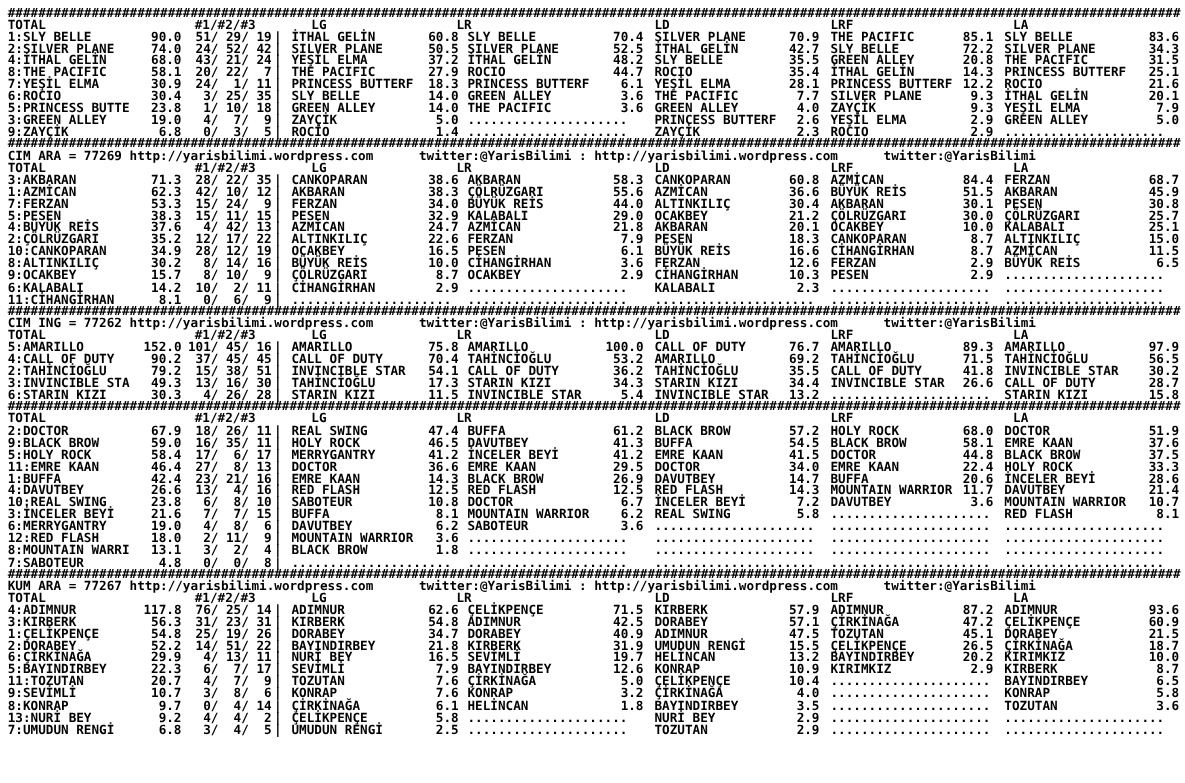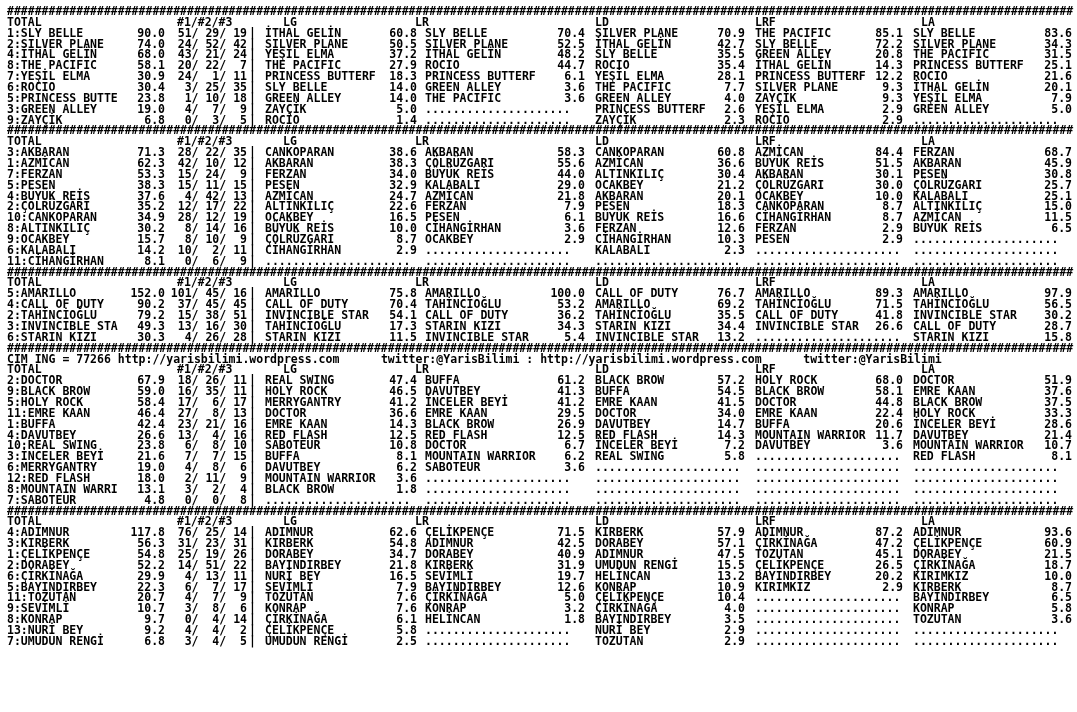--- a/index.html
+++ b/index.html
@@ -27,55 +27,57 @@
     <div class="line"><span class="abs" style="left: 7px; width: 111px;">1:SLY BELLE</span><span class="abs r" style="left: 118px; width: 47px;">90.0</span><span class="abs r" style="left: 165px; width: 82px;"> 51/ 29/ 19</span><span class="abs" style="left: 249px; width: 12px;">|</span><span class="abs" style="left: 265px; width: 112px;">İTHAL GELİN</span><span class="abs r" style="left: 377px; width: 40px;">60.8</span><span class="abs" style="left: 425px; width: 112px;">SLY BELLE</span><span class="abs r" style="left: 537px; width: 48px;">70.4</span><span class="abs" style="left: 595px; width: 110px;">SILVER PLANE</span><span class="abs r" style="left: 705px; width: 40px;">70.9</span><span class="abs" style="left: 755px; width: 108px;">THE PACIFIC</span><span class="abs r" style="left: 863px; width: 40px;">85.1</span><span class="abs" style="left: 913px; width: 115px;">SLY BELLE</span><span class="abs r" style="left: 1028px; width: 44px;">83.6</span></div>
     <div class="line"><span class="abs" style="left: 7px; width: 111px;">2:SILVER PLANE</span><span class="abs r" style="left: 118px; width: 47px;">74.0</span><span class="abs r" style="left: 165px; width: 82px;"> 24/ 52/ 42</span><span class="abs" style="left: 249px; width: 12px;">|</span><span class="abs" style="left: 265px; width: 112px;">SILVER PLANE</span><span class="abs r" style="left: 377px; width: 40px;">50.5</span><span class="abs" style="left: 425px; width: 112px;">SILVER PLANE</span><span class="abs r" style="left: 537px; width: 48px;">52.5</span><span class="abs" style="left: 595px; width: 110px;">İTHAL GELİN</span><span class="abs r" style="left: 705px; width: 40px;">42.7</span><span class="abs" style="left: 755px; width: 108px;">SLY BELLE</span><span class="abs r" style="left: 863px; width: 40px;">72.2</span><span class="abs" style="left: 913px; width: 115px;">SILVER PLANE</span><span class="abs r" style="left: 1028px; width: 44px;">34.3</span></div>
     <div class="line"><span class="abs" style="left: 7px; width: 111px;">4:İTHAL GELİN</span><span class="abs r" style="left: 118px; width: 47px;">68.0</span><span class="abs r" style="left: 165px; width: 82px;"> 43/ 21/ 24</span><span class="abs" style="left: 249px; width: 12px;">|</span><span class="abs" style="left: 265px; width: 112px;">YEŞİL ELMA</span><span class="abs r" style="left: 377px; width: 40px;">37.2</span><span class="abs" style="left: 425px; width: 112px;">İTHAL GELİN</span><span class="abs r" style="left: 537px; width: 48px;">48.2</span><span class="abs" style="left: 595px; width: 110px;">SLY BELLE</span><span class="abs r" style="left: 705px; width: 40px;">35.5</span><span class="abs" style="left: 755px; width: 108px;">GREEN ALLEY</span><span class="abs r" style="left: 863px; width: 40px;">20.8</span><span class="abs" style="left: 913px; width: 115px;">THE PACIFIC</span><span class="abs r" style="left: 1028px; width: 44px;">31.5</span></div>
     <div class="line"><span class="abs" style="left: 7px; width: 111px;">8:THE PACIFIC</span><span class="abs r" style="left: 118px; width: 47px;">58.1</span><span class="abs r" style="left: 165px; width: 82px;"> 20/ 22/  7</span><span class="abs" style="left: 249px; width: 12px;">|</span><span class="abs" style="left: 265px; width: 112px;">THE PACIFIC</span><span class="abs r" style="left: 377px; width: 40px;">27.9</span><span class="abs" style="left: 425px; width: 112px;">ROCIO</span><span class="abs r" style="left: 537px; width: 48px;">44.7</span><span class="abs" style="left: 595px; width: 110px;">ROCIO</span><span class="abs r" style="left: 705px; width: 40px;">35.4</span><span class="abs" style="left: 755px; width: 108px;">İTHAL GELİN</span><span class="abs r" style="left: 863px; width: 40px;">14.3</span><span class="abs" style="left: 913px; width: 115px;">PRINCESS BUTTERF</span><span class="abs r" style="left: 1028px; width: 44px;">25.1</span></div>
     <div class="line"><span class="abs" style="left: 7px; width: 111px;">7:YEŞİL ELMA</span><span class="abs r" style="left: 118px; width: 47px;">30.9</span><span class="abs r" style="left: 165px; width: 82px;"> 24/  1/ 11</span><span class="abs" style="left: 249px; width: 12px;">|</span><span class="abs" style="left: 265px; width: 112px;">PRINCESS BUTTERF</span><span class="abs r" style="left: 377px; width: 40px;">18.3</span><span class="abs" style="left: 425px; width: 112px;">PRINCESS BUTTERF</span><span class="abs r" style="left: 537px; width: 48px;">6.1</span><span class="abs" style="left: 595px; width: 110px;">YEŞİL ELMA</span><span class="abs r" style="left: 705px; width: 40px;">28.1</span><span class="abs" style="left: 755px; width: 108px;">PRINCESS BUTTERF</span><span class="abs r" style="left: 863px; width: 40px;">12.2</span><span class="abs" style="left: 913px; width: 115px;">ROCIO</span><span class="abs r" style="left: 1028px; width: 44px;">21.6</span></div>
     <div class="line"><span class="abs" style="left: 7px; width: 111px;">6:ROCIO</span><span class="abs r" style="left: 118px; width: 47px;">30.4</span><span class="abs r" style="left: 165px; width: 82px;">  3/ 25/ 35</span><span class="abs" style="left: 249px; width: 12px;">|</span><span class="abs" style="left: 265px; width: 112px;">SLY BELLE</span><span class="abs r" style="left: 377px; width: 40px;">14.0</span><span class="abs" style="left: 425px; width: 112px;">GREEN ALLEY</span><span class="abs r" style="left: 537px; width: 48px;">3.6</span><span class="abs" style="left: 595px; width: 110px;">THE PACIFIC</span><span class="abs r" style="left: 705px; width: 40px;">7.7</span><span class="abs" style="left: 755px; width: 108px;">SILVER PLANE</span><span class="abs r" style="left: 863px; width: 40px;">9.3</span><span class="abs" style="left: 913px; width: 115px;">İTHAL GELİN</span><span class="abs r" style="left: 1028px; width: 44px;">20.1</span></div>
     <div class="line"><span class="abs" style="left: 7px; width: 111px;">5:PRINCESS BUTTE</span><span class="abs r" style="left: 118px; width: 47px;">23.8</span><span class="abs r" style="left: 165px; width: 82px;">  1/ 10/ 18</span><span class="abs" style="left: 249px; width: 12px;">|</span><span class="abs" style="left: 265px; width: 112px;">GREEN ALLEY</span><span class="abs r" style="left: 377px; width: 40px;">14.0</span><span class="abs" style="left: 425px; width: 112px;">THE PACIFIC</span><span class="abs r" style="left: 537px; width: 48px;">3.6</span><span class="abs" style="left: 595px; width: 110px;">GREEN ALLEY</span><span class="abs r" style="left: 705px; width: 40px;">4.0</span><span class="abs" style="left: 755px; width: 108px;">ZAYÇİK</span><span class="abs r" style="left: 863px; width: 40px;">9.3</span><span class="abs" style="left: 913px; width: 115px;">YEŞİL ELMA</span><span class="abs r" style="left: 1028px; width: 44px;">7.9</span></div>
     <div class="line"><span class="abs" style="left: 7px; width: 111px;">3:GREEN ALLEY</span><span class="abs r" style="left: 118px; width: 47px;">19.0</span><span class="abs r" style="left: 165px; width: 82px;">  4/  7/  9</span><span class="abs" style="left: 249px; width: 12px;">|</span><span class="abs" style="left: 265px; width: 112px;">ZAYÇİK</span><span class="abs r" style="left: 377px; width: 40px;">5.0</span><span class="abs" style="left: 425px; width: 160px;">.....................</span><span class="abs" style="left: 595px; width: 110px;">PRINCESS BUTTERF</span><span class="abs r" style="left: 705px; width: 40px;">2.6</span><span class="abs" style="left: 755px; width: 108px;">YEŞİL ELMA</span><span class="abs r" style="left: 863px; width: 40px;">2.9</span><span class="abs" style="left: 913px; width: 115px;">GREEN ALLEY</span><span class="abs r" style="left: 1028px; width: 44px;">5.0</span></div>
     <div class="line"><span class="abs" style="left: 7px; width: 111px;">9:ZAYÇİK</span><span class="abs r" style="left: 118px; width: 47px;">6.8</span><span class="abs r" style="left: 165px; width: 82px;">  0/  3/  5</span><span class="abs" style="left: 249px; width: 12px;">|</span><span class="abs" style="left: 265px; width: 112px;">ROCİO</span><span class="abs r" style="left: 377px; width: 40px;">1.4</span><span class="abs" style="left: 425px; width: 160px;">.....................</span><span class="abs" style="left: 595px; width: 110px;">ZAYÇİK</span><span class="abs r" style="left: 705px; width: 40px;">2.3</span><span class="abs" style="left: 755px; width: 108px;">ROCIO</span><span class="abs r" style="left: 863px; width: 40px;">2.9</span><span class="abs" style="left: 913px; width: 159px;">.....................</span></div>
     <div class="line flow">##########################################################################################################################################################</div>
+    <div class="line flow"><span>CIM ARA = 77269 </span><span>http://yarisbilimi.wordpress.com</span>      <span>twitter:@YarisBilimi</span> : <span>http://yarisbilimi.wordpress.com</span>      <span>twitter:@YarisBilimi</span></div>
     <div class="line"><span class="abs" style="left: 7px; width: 100px;">TOTAL</span><span class="abs" style="left: 177px; width: 80px;">#1/#2/#3</span><span class="abs" style="left: 283px; width: 60px;">LG</span><span class="abs" style="left: 415px; width: 60px;">LR</span><span class="abs" style="left: 595px; width: 60px;">LD</span><span class="abs" style="left: 755px; width: 60px;">LRF</span><span class="abs" style="left: 921px; width: 60px;">LA</span></div>
     <div class="line"><span class="abs" style="left: 7px; width: 111px;">3:AKBARAN</span><span class="abs r" style="left: 118px; width: 47px;">71.3</span><span class="abs r" style="left: 165px; width: 82px;"> 28/ 22/ 35</span><span class="abs" style="left: 249px; width: 12px;">|</span><span class="abs" style="left: 265px; width: 112px;">CANKOPARAN</span><span class="abs r" style="left: 377px; width: 40px;">38.6</span><span class="abs" style="left: 425px; width: 112px;">AKBARAN</span><span class="abs r" style="left: 537px; width: 48px;">58.3</span><span class="abs" style="left: 595px; width: 110px;">CANKOPARAN</span><span class="abs r" style="left: 705px; width: 40px;">60.8</span><span class="abs" style="left: 755px; width: 108px;">AZMİCAN</span><span class="abs r" style="left: 863px; width: 40px;">84.4</span><span class="abs" style="left: 913px; width: 115px;">FERZAN</span><span class="abs r" style="left: 1028px; width: 44px;">68.7</span></div>
     <div class="line"><span class="abs" style="left: 7px; width: 111px;">1:AZMİCAN</span><span class="abs r" style="left: 118px; width: 47px;">62.3</span><span class="abs r" style="left: 165px; width: 82px;"> 42/ 10/ 12</span><span class="abs" style="left: 249px; width: 12px;">|</span><span class="abs" style="left: 265px; width: 112px;">AKBARAN</span><span class="abs r" style="left: 377px; width: 40px;">38.3</span><span class="abs" style="left: 425px; width: 112px;">ÇÖLRÜZGARI</span><span class="abs r" style="left: 537px; width: 48px;">55.6</span><span class="abs" style="left: 595px; width: 110px;">AZMİCAN</span><span class="abs r" style="left: 705px; width: 40px;">36.6</span><span class="abs" style="left: 755px; width: 108px;">BÜYÜK REİS</span><span class="abs r" style="left: 863px; width: 40px;">51.5</span><span class="abs" style="left: 913px; width: 115px;">AKBARAN</span><span class="abs r" style="left: 1028px; width: 44px;">45.9</span></div>
     <div class="line"><span class="abs" style="left: 7px; width: 111px;">7:FERZAN</span><span class="abs r" style="left: 118px; width: 47px;">53.3</span><span class="abs r" style="left: 165px; width: 82px;"> 15/ 24/  9</span><span class="abs" style="left: 249px; width: 12px;">|</span><span class="abs" style="left: 265px; width: 112px;">FERZAN</span><span class="abs r" style="left: 377px; width: 40px;">34.0</span><span class="abs" style="left: 425px; width: 112px;">BÜYÜK REİS</span><span class="abs r" style="left: 537px; width: 48px;">44.0</span><span class="abs" style="left: 595px; width: 110px;">ALTINKILIÇ</span><span class="abs r" style="left: 705px; width: 40px;">30.4</span><span class="abs" style="left: 755px; width: 108px;">AKBARAN</span><span class="abs r" style="left: 863px; width: 40px;">30.1</span><span class="abs" style="left: 913px; width: 115px;">PESEN</span><span class="abs r" style="left: 1028px; width: 44px;">30.8</span></div>
     <div class="line"><span class="abs" style="left: 7px; width: 111px;">5:PESEN</span><span class="abs r" style="left: 118px; width: 47px;">38.3</span><span class="abs r" style="left: 165px; width: 82px;"> 15/ 11/ 15</span><span class="abs" style="left: 249px; width: 12px;">|</span><span class="abs" style="left: 265px; width: 112px;">PESEN</span><span class="abs r" style="left: 377px; width: 40px;">32.9</span><span class="abs" style="left: 425px; width: 112px;">KALABALI</span><span class="abs r" style="left: 537px; width: 48px;">29.0</span><span class="abs" style="left: 595px; width: 110px;">OCAKBEY</span><span class="abs r" style="left: 705px; width: 40px;">21.2</span><span class="abs" style="left: 755px; width: 108px;">ÇÖLRÜZGARI</span><span class="abs r" style="left: 863px; width: 40px;">30.0</span><span class="abs" style="left: 913px; width: 115px;">ÇÖLRÜZGARI</span><span class="abs r" style="left: 1028px; width: 44px;">25.7</span></div>
     <div class="line"><span class="abs" style="left: 7px; width: 111px;">4:BÜYÜK REİS</span><span class="abs r" style="left: 118px; width: 47px;">37.6</span><span class="abs r" style="left: 165px; width: 82px;">  4/ 42/ 13</span><span class="abs" style="left: 249px; width: 12px;">|</span><span class="abs" style="left: 265px; width: 112px;">AZMİCAN</span><span class="abs r" style="left: 377px; width: 40px;">24.7</span><span class="abs" style="left: 425px; width: 112px;">AZMİCAN</span><span class="abs r" style="left: 537px; width: 48px;">21.8</span><span class="abs" style="left: 595px; width: 110px;">AKBARAN</span><span class="abs r" style="left: 705px; width: 40px;">20.1</span><span class="abs" style="left: 755px; width: 108px;">OCAKBEY</span><span class="abs r" style="left: 863px; width: 40px;">10.0</span><span class="abs" style="left: 913px; width: 115px;">KALABALI</span><span class="abs r" style="left: 1028px; width: 44px;">25.1</span></div>
     <div class="line"><span class="abs" style="left: 7px; width: 111px;">2:ÇÖLRÜZGARI</span><span class="abs r" style="left: 118px; width: 47px;">35.2</span><span class="abs r" style="left: 165px; width: 82px;"> 12/ 17/ 22</span><span class="abs" style="left: 249px; width: 12px;">|</span><span class="abs" style="left: 265px; width: 112px;">ALTINKILIÇ</span><span class="abs r" style="left: 377px; width: 40px;">22.6</span><span class="abs" style="left: 425px; width: 112px;">FERZAN</span><span class="abs r" style="left: 537px; width: 48px;">7.9</span><span class="abs" style="left: 595px; width: 110px;">PESEN</span><span class="abs r" style="left: 705px; width: 40px;">18.3</span><span class="abs" style="left: 755px; width: 108px;">CANKOPARAN</span><span class="abs r" style="left: 863px; width: 40px;">8.7</span><span class="abs" style="left: 913px; width: 115px;">ALTINKILIÇ</span><span class="abs r" style="left: 1028px; width: 44px;">15.0</span></div>
     <div class="line"><span class="abs" style="left: 7px; width: 111px;">10:CANKOPARAN</span><span class="abs r" style="left: 118px; width: 47px;">34.9</span><span class="abs r" style="left: 165px; width: 82px;"> 28/ 12/ 19</span><span class="abs" style="left: 249px; width: 12px;">|</span><span class="abs" style="left: 265px; width: 112px;">OCAKBEY</span><span class="abs r" style="left: 377px; width: 40px;">16.5</span><span class="abs" style="left: 425px; width: 112px;">PESEN</span><span class="abs r" style="left: 537px; width: 48px;">6.1</span><span class="abs" style="left: 595px; width: 110px;">BÜYÜK REİS</span><span class="abs r" style="left: 705px; width: 40px;">16.6</span><span class="abs" style="left: 755px; width: 108px;">CİHANGİRHAN</span><span class="abs r" style="left: 863px; width: 40px;">8.7</span><span class="abs" style="left: 913px; width: 115px;">AZMİCAN</span><span class="abs r" style="left: 1028px; width: 44px;">11.5</span></div>
     <div class="line"><span class="abs" style="left: 7px; width: 111px;">8:ALTINKILIÇ</span><span class="abs r" style="left: 118px; width: 47px;">30.2</span><span class="abs r" style="left: 165px; width: 82px;">  8/ 14/ 16</span><span class="abs" style="left: 249px; width: 12px;">|</span><span class="abs" style="left: 265px; width: 112px;">BÜYÜK REİS</span><span class="abs r" style="left: 377px; width: 40px;">10.0</span><span class="abs" style="left: 425px; width: 112px;">CİHANGİRHAN</span><span class="abs r" style="left: 537px; width: 48px;">3.6</span><span class="abs" style="left: 595px; width: 110px;">FERZAN</span><span class="abs r" style="left: 705px; width: 40px;">12.6</span><span class="abs" style="left: 755px; width: 108px;">FERZAN</span><span class="abs r" style="left: 863px; width: 40px;">2.9</span><span class="abs" style="left: 913px; width: 115px;">BÜYÜK REİS</span><span class="abs r" style="left: 1028px; width: 44px;">6.5</span></div>
     <div class="line"><span class="abs" style="left: 7px; width: 111px;">9:OCAKBEY</span><span class="abs r" style="left: 118px; width: 47px;">15.7</span><span class="abs r" style="left: 165px; width: 82px;">  8/ 10/  9</span><span class="abs" style="left: 249px; width: 12px;">|</span><span class="abs" style="left: 265px; width: 112px;">ÇÖLRÜZGARI</span><span class="abs r" style="left: 377px; width: 40px;">8.7</span><span class="abs" style="left: 425px; width: 112px;">OCAKBEY</span><span class="abs r" style="left: 537px; width: 48px;">2.9</span><span class="abs" style="left: 595px; width: 110px;">CİHANGİRHAN</span><span class="abs r" style="left: 705px; width: 40px;">10.3</span><span class="abs" style="left: 755px; width: 108px;">PESEN</span><span class="abs r" style="left: 863px; width: 40px;">2.9</span><span class="abs" style="left: 913px; width: 159px;">.....................</span></div>
     <div class="line"><span class="abs" style="left: 7px; width: 111px;">6:KALABALI</span><span class="abs r" style="left: 118px; width: 47px;">14.2</span><span class="abs r" style="left: 165px; width: 82px;"> 10/  2/ 11</span><span class="abs" style="left: 249px; width: 12px;">|</span><span class="abs" style="left: 265px; width: 112px;">CİHANGİRHAN</span><span class="abs r" style="left: 377px; width: 40px;">2.9</span><span class="abs" style="left: 425px; width: 160px;">.....................</span><span class="abs" style="left: 595px; width: 110px;">KALABALI</span><span class="abs r" style="left: 705px; width: 40px;">2.3</span><span class="abs" style="left: 755px; width: 148px;">.....................</span><span class="abs" style="left: 913px; width: 159px;">.....................</span></div>
     <div class="line"><span class="abs" style="left: 7px; width: 111px;">11:CİHANGİRHAN</span><span class="abs r" style="left: 118px; width: 47px;">8.1</span><span class="abs r" style="left: 165px; width: 82px;">  0/  6/  9</span><span class="abs" style="left: 249px; width: 12px;">|</span><span class="abs" style="left: 265px; width: 152px;">.....................</span><span class="abs" style="left: 425px; width: 160px;">.....................</span><span class="abs" style="left: 595px; width: 150px;">.....................</span><span class="abs" style="left: 755px; width: 148px;">.....................</span><span class="abs" style="left: 913px; width: 159px;">.....................</span></div>
     <div class="line flow">##########################################################################################################################################################</div>
+    <div class="line flow"><span>CIM ING = 77262 </span><span>http://yarisbilimi.wordpress.com</span>      <span>twitter:@YarisBilimi</span> : <span>http://yarisbilimi.wordpress.com</span>      <span>twitter:@YarisBilimi</span></div>
     <div class="line"><span class="abs" style="left: 7px; width: 100px;">TOTAL</span><span class="abs" style="left: 177px; width: 80px;">#1/#2/#3</span><span class="abs" style="left: 283px; width: 60px;">LG</span><span class="abs" style="left: 415px; width: 60px;">LR</span><span class="abs" style="left: 595px; width: 60px;">LD</span><span class="abs" style="left: 755px; width: 60px;">LRF</span><span class="abs" style="left: 921px; width: 60px;">LA</span></div>
     <div class="line"><span class="abs" style="left: 7px; width: 111px;">5:AMARILLO</span><span class="abs r" style="left: 118px; width: 47px;">152.0</span><span class="abs r" style="left: 165px; width: 82px;">101/ 45/ 16</span><span class="abs" style="left: 249px; width: 12px;">|</span><span class="abs" style="left: 265px; width: 112px;">AMARILLO</span><span class="abs r" style="left: 377px; width: 40px;">75.8</span><span class="abs" style="left: 425px; width: 112px;">AMARILLO</span><span class="abs r" style="left: 537px; width: 48px;">100.0</span><span class="abs" style="left: 595px; width: 110px;">CALL OF DUTY</span><span class="abs r" style="left: 705px; width: 40px;">76.7</span><span class="abs" style="left: 755px; width: 108px;">AMARILLO</span><span class="abs r" style="left: 863px; width: 40px;">89.3</span><span class="abs" style="left: 913px; width: 115px;">AMARILLO</span><span class="abs r" style="left: 1028px; width: 44px;">97.9</span></div>
     <div class="line"><span class="abs" style="left: 7px; width: 111px;">4:CALL OF DUTY</span><span class="abs r" style="left: 118px; width: 47px;">90.2</span><span class="abs r" style="left: 165px; width: 82px;"> 37/ 45/ 45</span><span class="abs" style="left: 249px; width: 12px;">|</span><span class="abs" style="left: 265px; width: 112px;">CALL OF DUTY</span><span class="abs r" style="left: 377px; width: 40px;">70.4</span><span class="abs" style="left: 425px; width: 112px;">TAHİNCİOĞLU</span><span class="abs r" style="left: 537px; width: 48px;">53.2</span><span class="abs" style="left: 595px; width: 110px;">AMARILLO</span><span class="abs r" style="left: 705px; width: 40px;">69.2</span><span class="abs" style="left: 755px; width: 108px;">TAHİNCİOĞLU</span><span class="abs r" style="left: 863px; width: 40px;">71.5</span><span class="abs" style="left: 913px; width: 115px;">TAHİNCİOĞLU</span><span class="abs r" style="left: 1028px; width: 44px;">56.5</span></div>
     <div class="line"><span class="abs" style="left: 7px; width: 111px;">2:TAHİNCİOĞLU</span><span class="abs r" style="left: 118px; width: 47px;">79.2</span><span class="abs r" style="left: 165px; width: 82px;"> 15/ 38/ 51</span><span class="abs" style="left: 249px; width: 12px;">|</span><span class="abs" style="left: 265px; width: 112px;">INVINCIBLE STAR</span><span class="abs r" style="left: 377px; width: 40px;">54.1</span><span class="abs" style="left: 425px; width: 112px;">CALL OF DUTY</span><span class="abs r" style="left: 537px; width: 48px;">36.2</span><span class="abs" style="left: 595px; width: 110px;">TAHİNCİOĞLU</span><span class="abs r" style="left: 705px; width: 40px;">35.5</span><span class="abs" style="left: 755px; width: 108px;">CALL OF DUTY</span><span class="abs r" style="left: 863px; width: 40px;">41.8</span><span class="abs" style="left: 913px; width: 115px;">INVINCIBLE STAR</span><span class="abs r" style="left: 1028px; width: 44px;">30.2</span></div>
     <div class="line"><span class="abs" style="left: 7px; width: 111px;">3:INVINCIBLE STA</span><span class="abs r" style="left: 118px; width: 47px;">49.3</span><span class="abs r" style="left: 165px; width: 82px;"> 13/ 16/ 30</span><span class="abs" style="left: 249px; width: 12px;">|</span><span class="abs" style="left: 265px; width: 112px;">TAHİNCİOĞLU</span><span class="abs r" style="left: 377px; width: 40px;">17.3</span><span class="abs" style="left: 425px; width: 112px;">STARIN KIZI</span><span class="abs r" style="left: 537px; width: 48px;">34.3</span><span class="abs" style="left: 595px; width: 110px;">STARIN KIZI</span><span class="abs r" style="left: 705px; width: 40px;">34.4</span><span class="abs" style="left: 755px; width: 108px;">INVINCIBLE STAR</span><span class="abs r" style="left: 863px; width: 40px;">26.6</span><span class="abs" style="left: 913px; width: 115px;">CALL OF DUTY</span><span class="abs r" style="left: 1028px; width: 44px;">28.7</span></div>
     <div class="line"><span class="abs" style="left: 7px; width: 111px;">6:STARIN KIZI</span><span class="abs r" style="left: 118px; width: 47px;">30.3</span><span class="abs r" style="left: 165px; width: 82px;">  4/ 26/ 28</span><span class="abs" style="left: 249px; width: 12px;">|</span><span class="abs" style="left: 265px; width: 112px;">STARIN KIZI</span><span class="abs r" style="left: 377px; width: 40px;">11.5</span><span class="abs" style="left: 425px; width: 112px;">INVINCIBLE STAR</span><span class="abs r" style="left: 537px; width: 48px;">5.4</span><span class="abs" style="left: 595px; width: 110px;">INVINCIBLE STAR</span><span class="abs r" style="left: 705px; width: 40px;">13.2</span><span class="abs" style="left: 755px; width: 148px;">.....................</span><span class="abs" style="left: 913px; width: 115px;">STARIN KIZI</span><span class="abs r" style="left: 1028px; width: 44px;">15.8</span></div>
     <div class="line flow">##########################################################################################################################################################</div>
-    <div class="line flow"><span>CIM ING = 77266 </span><span>http://yarisbilimi.wordpress.com</span>      <span>twitter:@YarisBilimi</span> : <span>http://yarisbilimi.wordpress.com</span>      <span>twitter:@YarisBilimi</span></div>
     <div class="line"><span class="abs" style="left: 7px; width: 100px;">TOTAL</span><span class="abs" style="left: 177px; width: 80px;">#1/#2/#3</span><span class="abs" style="left: 283px; width: 60px;">LG</span><span class="abs" style="left: 415px; width: 60px;">LR</span><span class="abs" style="left: 595px; width: 60px;">LD</span><span class="abs" style="left: 755px; width: 60px;">LRF</span><span class="abs" style="left: 921px; width: 60px;">LA</span></div>
     <div class="line"><span class="abs" style="left: 7px; width: 111px;">2:DOCTOR</span><span class="abs r" style="left: 118px; width: 47px;">67.9</span><span class="abs r" style="left: 165px; width: 82px;"> 18/ 26/ 11</span><span class="abs" style="left: 249px; width: 12px;">|</span><span class="abs" style="left: 265px; width: 112px;">REAL SWING</span><span class="abs r" style="left: 377px; width: 40px;">47.4</span><span class="abs" style="left: 425px; width: 112px;">BUFFA</span><span class="abs r" style="left: 537px; width: 48px;">61.2</span><span class="abs" style="left: 595px; width: 110px;">BLACK BROW</span><span class="abs r" style="left: 705px; width: 40px;">57.2</span><span class="abs" style="left: 755px; width: 108px;">HOLY ROCK</span><span class="abs r" style="left: 863px; width: 40px;">68.0</span><span class="abs" style="left: 913px; width: 115px;">DOCTOR</span><span class="abs r" style="left: 1028px; width: 44px;">51.9</span></div>
     <div class="line"><span class="abs" style="left: 7px; width: 111px;">9:BLACK BROW</span><span class="abs r" style="left: 118px; width: 47px;">59.0</span><span class="abs r" style="left: 165px; width: 82px;"> 16/ 35/ 11</span><span class="abs" style="left: 249px; width: 12px;">|</span><span class="abs" style="left: 265px; width: 112px;">HOLY ROCK</span><span class="abs r" style="left: 377px; width: 40px;">46.5</span><span class="abs" style="left: 425px; width: 112px;">DAVUTBEY</span><span class="abs r" style="left: 537px; width: 48px;">41.3</span><span class="abs" style="left: 595px; width: 110px;">BUFFA</span><span class="abs r" style="left: 705px; width: 40px;">54.5</span><span class="abs" style="left: 755px; width: 108px;">BLACK BROW</span><span class="abs r" style="left: 863px; width: 40px;">58.1</span><span class="abs" style="left: 913px; width: 115px;">EMRE KAAN</span><span class="abs r" style="left: 1028px; width: 44px;">37.6</span></div>
     <div class="line"><span class="abs" style="left: 7px; width: 111px;">5:HOLY ROCK</span><span class="abs r" style="left: 118px; width: 47px;">58.4</span><span class="abs r" style="left: 165px; width: 82px;"> 17/  6/ 17</span><span class="abs" style="left: 249px; width: 12px;">|</span><span class="abs" style="left: 265px; width: 112px;">MERRYGANTRY</span><span class="abs r" style="left: 377px; width: 40px;">41.2</span><span class="abs" style="left: 425px; width: 112px;">İNCELER BEYİ</span><span class="abs r" style="left: 537px; width: 48px;">41.2</span><span class="abs" style="left: 595px; width: 110px;">EMRE KAAN</span><span class="abs r" style="left: 705px; width: 40px;">41.5</span><span class="abs" style="left: 755px; width: 108px;">DOCTOR</span><span class="abs r" style="left: 863px; width: 40px;">44.8</span><span class="abs" style="left: 913px; width: 115px;">BLACK BROW</span><span class="abs r" style="left: 1028px; width: 44px;">37.5</span></div>
     <div class="line"><span class="abs" style="left: 7px; width: 111px;">11:EMRE KAAN</span><span class="abs r" style="left: 118px; width: 47px;">46.4</span><span class="abs r" style="left: 165px; width: 82px;"> 27/  8/ 13</span><span class="abs" style="left: 249px; width: 12px;">|</span><span class="abs" style="left: 265px; width: 112px;">DOCTOR</span><span class="abs r" style="left: 377px; width: 40px;">36.6</span><span class="abs" style="left: 425px; width: 112px;">EMRE KAAN</span><span class="abs r" style="left: 537px; width: 48px;">29.5</span><span class="abs" style="left: 595px; width: 110px;">DOCTOR</span><span class="abs r" style="left: 705px; width: 40px;">34.0</span><span class="abs" style="left: 755px; width: 108px;">EMRE KAAN</span><span class="abs r" style="left: 863px; width: 40px;">22.4</span><span class="abs" style="left: 913px; width: 115px;">HOLY ROCK</span><span class="abs r" style="left: 1028px; width: 44px;">33.3</span></div>
     <div class="line"><span class="abs" style="left: 7px; width: 111px;">1:BUFFA</span><span class="abs r" style="left: 118px; width: 47px;">42.4</span><span class="abs r" style="left: 165px; width: 82px;"> 23/ 21/ 16</span><span class="abs" style="left: 249px; width: 12px;">|</span><span class="abs" style="left: 265px; width: 112px;">EMRE KAAN</span><span class="abs r" style="left: 377px; width: 40px;">14.3</span><span class="abs" style="left: 425px; width: 112px;">BLACK BROW</span><span class="abs r" style="left: 537px; width: 48px;">26.9</span><span class="abs" style="left: 595px; width: 110px;">DAVUTBEY</span><span class="abs r" style="left: 705px; width: 40px;">14.7</span><span class="abs" style="left: 755px; width: 108px;">BUFFA</span><span class="abs r" style="left: 863px; width: 40px;">20.6</span><span class="abs" style="left: 913px; width: 115px;">İNCELER BEYİ</span><span class="abs r" style="left: 1028px; width: 44px;">28.6</span></div>
     <div class="line"><span class="abs" style="left: 7px; width: 111px;">4:DAVUTBEY</span><span class="abs r" style="left: 118px; width: 47px;">26.6</span><span class="abs r" style="left: 165px; width: 82px;"> 13/  4/ 16</span><span class="abs" style="left: 249px; width: 12px;">|</span><span class="abs" style="left: 265px; width: 112px;">RED FLASH</span><span class="abs r" style="left: 377px; width: 40px;">12.5</span><span class="abs" style="left: 425px; width: 112px;">RED FLASH</span><span class="abs r" style="left: 537px; width: 48px;">12.5</span><span class="abs" style="left: 595px; width: 110px;">RED FLASH</span><span class="abs r" style="left: 705px; width: 40px;">14.3</span><span class="abs" style="left: 755px; width: 108px;">MOUNTAIN WARRIOR</span><span class="abs r" style="left: 863px; width: 40px;">11.7</span><span class="abs" style="left: 913px; width: 115px;">DAVUTBEY</span><span class="abs r" style="left: 1028px; width: 44px;">21.4</span></div>
     <div class="line"><span class="abs" style="left: 7px; width: 111px;">10:REAL SWING</span><span class="abs r" style="left: 118px; width: 47px;">23.8</span><span class="abs r" style="left: 165px; width: 82px;">  6/  8/ 10</span><span class="abs" style="left: 249px; width: 12px;">|</span><span class="abs" style="left: 265px; width: 112px;">SABOTEUR</span><span class="abs r" style="left: 377px; width: 40px;">10.8</span><span class="abs" style="left: 425px; width: 112px;">DOCTOR</span><span class="abs r" style="left: 537px; width: 48px;">6.7</span><span class="abs" style="left: 595px; width: 110px;">İNCELER BEYİ</span><span class="abs r" style="left: 705px; width: 40px;">7.2</span><span class="abs" style="left: 755px; width: 108px;">DAVUTBEY</span><span class="abs r" style="left: 863px; width: 40px;">3.6</span><span class="abs" style="left: 913px; width: 115px;">MOUNTAIN WARRIOR</span><span class="abs r" style="left: 1028px; width: 44px;">10.7</span></div>
     <div class="line"><span class="abs" style="left: 7px; width: 111px;">3:İNCELER BEYİ</span><span class="abs r" style="left: 118px; width: 47px;">21.6</span><span class="abs r" style="left: 165px; width: 82px;">  7/  7/ 15</span><span class="abs" style="left: 249px; width: 12px;">|</span><span class="abs" style="left: 265px; width: 112px;">BUFFA</span><span class="abs r" style="left: 377px; width: 40px;">8.1</span><span class="abs" style="left: 425px; width: 112px;">MOUNTAIN WARRIOR</span><span class="abs r" style="left: 537px; width: 48px;">6.2</span><span class="abs" style="left: 595px; width: 110px;">REAL SWING</span><span class="abs r" style="left: 705px; width: 40px;">5.8</span><span class="abs" style="left: 755px; width: 148px;">.....................</span><span class="abs" style="left: 913px; width: 115px;">RED FLASH</span><span class="abs r" style="left: 1028px; width: 44px;">8.1</span></div>
     <div class="line"><span class="abs" style="left: 7px; width: 111px;">6:MERRYGANTRY</span><span class="abs r" style="left: 118px; width: 47px;">19.0</span><span class="abs r" style="left: 165px; width: 82px;">  4/  8/  6</span><span class="abs" style="left: 249px; width: 12px;">|</span><span class="abs" style="left: 265px; width: 112px;">DAVUTBEY</span><span class="abs r" style="left: 377px; width: 40px;">6.2</span><span class="abs" style="left: 425px; width: 112px;">SABOTEUR</span><span class="abs r" style="left: 537px; width: 48px;">3.6</span><span class="abs" style="left: 595px; width: 150px;">.....................</span><span class="abs" style="left: 755px; width: 148px;">.....................</span><span class="abs" style="left: 913px; width: 159px;">.....................</span></div>
     <div class="line"><span class="abs" style="left: 7px; width: 111px;">12:RED FLASH</span><span class="abs r" style="left: 118px; width: 47px;">18.0</span><span class="abs r" style="left: 165px; width: 82px;">  2/ 11/  9</span><span class="abs" style="left: 249px; width: 12px;">|</span><span class="abs" style="left: 265px; width: 112px;">MOUNTAIN WARRIOR</span><span class="abs r" style="left: 377px; width: 40px;">3.6</span><span class="abs" style="left: 425px; width: 160px;">.....................</span><span class="abs" style="left: 595px; width: 150px;">.....................</span><span class="abs" style="left: 755px; width: 148px;">.....................</span><span class="abs" style="left: 913px; width: 159px;">.....................</span></div>
     <div class="line"><span class="abs" style="left: 7px; width: 111px;">8:MOUNTAIN WARRI</span><span class="abs r" style="left: 118px; width: 47px;">13.1</span><span class="abs r" style="left: 165px; width: 82px;">  3/  2/  4</span><span class="abs" style="left: 249px; width: 12px;">|</span><span class="abs" style="left: 265px; width: 112px;">BLACK BROW</span><span class="abs r" style="left: 377px; width: 40px;">1.8</span><span class="abs" style="left: 425px; width: 160px;">.....................</span><span class="abs" style="left: 595px; width: 150px;">.....................</span><span class="abs" style="left: 755px; width: 148px;">.....................</span><span class="abs" style="left: 913px; width: 159px;">.....................</span></div>
     <div class="line"><span class="abs" style="left: 7px; width: 111px;">7:SABOTEUR</span><span class="abs r" style="left: 118px; width: 47px;">4.8</span><span class="abs r" style="left: 165px; width: 82px;">  0/  0/  8</span><span class="abs" style="left: 249px; width: 12px;">|</span><span class="abs" style="left: 265px; width: 152px;">.....................</span><span class="abs" style="left: 425px; width: 160px;">.....................</span><span class="abs" style="left: 595px; width: 150px;">.....................</span><span class="abs" style="left: 755px; width: 148px;">.....................</span><span class="abs" style="left: 913px; width: 159px;">.....................</span></div>
     <div class="line flow">##########################################################################################################################################################</div>
+    <div class="line flow"><span>KUM ARA = 77267 </span><span>http://yarisbilimi.wordpress.com</span>      <span>twitter:@YarisBilimi</span> : <span>http://yarisbilimi.wordpress.com</span>      <span>twitter:@YarisBilimi</span></div>
     <div class="line"><span class="abs" style="left: 7px; width: 100px;">TOTAL</span><span class="abs" style="left: 177px; width: 80px;">#1/#2/#3</span><span class="abs" style="left: 283px; width: 60px;">LG</span><span class="abs" style="left: 415px; width: 60px;">LR</span><span class="abs" style="left: 595px; width: 60px;">LD</span><span class="abs" style="left: 755px; width: 60px;">LRF</span><span class="abs" style="left: 921px; width: 60px;">LA</span></div>
     <div class="line"><span class="abs" style="left: 7px; width: 111px;">4:ADIMNUR</span><span class="abs r" style="left: 118px; width: 47px;">117.8</span><span class="abs r" style="left: 165px; width: 82px;"> 76/ 25/ 14</span><span class="abs" style="left: 249px; width: 12px;">|</span><span class="abs" style="left: 265px; width: 112px;">ADIMNUR</span><span class="abs r" style="left: 377px; width: 40px;">62.6</span><span class="abs" style="left: 425px; width: 112px;">ÇELİKPENÇE</span><span class="abs r" style="left: 537px; width: 48px;">71.5</span><span class="abs" style="left: 595px; width: 110px;">KIRBERK</span><span class="abs r" style="left: 705px; width: 40px;">57.9</span><span class="abs" style="left: 755px; width: 108px;">ADIMNUR</span><span class="abs r" style="left: 863px; width: 40px;">87.2</span><span class="abs" style="left: 913px; width: 115px;">ADIMNUR</span><span class="abs r" style="left: 1028px; width: 44px;">93.6</span></div>
     <div class="line"><span class="abs" style="left: 7px; width: 111px;">3:KIRBERK</span><span class="abs r" style="left: 118px; width: 47px;">56.3</span><span class="abs r" style="left: 165px; width: 82px;"> 31/ 23/ 31</span><span class="abs" style="left: 249px; width: 12px;">|</span><span class="abs" style="left: 265px; width: 112px;">KIRBERK</span><span class="abs r" style="left: 377px; width: 40px;">54.8</span><span class="abs" style="left: 425px; width: 112px;">ADIMNUR</span><span class="abs r" style="left: 537px; width: 48px;">42.5</span><span class="abs" style="left: 595px; width: 110px;">DORABEY</span><span class="abs r" style="left: 705px; width: 40px;">57.1</span><span class="abs" style="left: 755px; width: 108px;">ÇİRKİNAĞA</span><span class="abs r" style="left: 863px; width: 40px;">47.2</span><span class="abs" style="left: 913px; width: 115px;">ÇELİKPENÇE</span><span class="abs r" style="left: 1028px; width: 44px;">60.9</span></div>
     <div class="line"><span class="abs" style="left: 7px; width: 111px;">1:ÇELİKPENÇE</span><span class="abs r" style="left: 118px; width: 47px;">54.8</span><span class="abs r" style="left: 165px; width: 82px;"> 25/ 19/ 26</span><span class="abs" style="left: 249px; width: 12px;">|</span><span class="abs" style="left: 265px; width: 112px;">DORABEY</span><span class="abs r" style="left: 377px; width: 40px;">34.7</span><span class="abs" style="left: 425px; width: 112px;">DORABEY</span><span class="abs r" style="left: 537px; width: 48px;">40.9</span><span class="abs" style="left: 595px; width: 110px;">ADIMNUR</span><span class="abs r" style="left: 705px; width: 40px;">47.5</span><span class="abs" style="left: 755px; width: 108px;">TOZUTAN</span><span class="abs r" style="left: 863px; width: 40px;">45.1</span><span class="abs" style="left: 913px; width: 115px;">DORABEY</span><span class="abs r" style="left: 1028px; width: 44px;">21.5</span></div>
     <div class="line"><span class="abs" style="left: 7px; width: 111px;">2:DORABEY</span><span class="abs r" style="left: 118px; width: 47px;">52.2</span><span class="abs r" style="left: 165px; width: 82px;"> 14/ 51/ 22</span><span class="abs" style="left: 249px; width: 12px;">|</span><span class="abs" style="left: 265px; width: 112px;">BAYINDIRBEY</span><span class="abs r" style="left: 377px; width: 40px;">21.8</span><span class="abs" style="left: 425px; width: 112px;">KIRBERK</span><span class="abs r" style="left: 537px; width: 48px;">31.9</span><span class="abs" style="left: 595px; width: 110px;">UMUDUN RENGİ</span><span class="abs r" style="left: 705px; width: 40px;">15.5</span><span class="abs" style="left: 755px; width: 108px;">ÇELİKPENÇE</span><span class="abs r" style="left: 863px; width: 40px;">26.5</span><span class="abs" style="left: 913px; width: 115px;">ÇİRKİNAĞA</span><span class="abs r" style="left: 1028px; width: 44px;">18.7</span></div>
     <div class="line"><span class="abs" style="left: 7px; width: 111px;">6:ÇİRKİNAĞA</span><span class="abs r" style="left: 118px; width: 47px;">29.9</span><span class="abs r" style="left: 165px; width: 82px;">  4/ 13/ 11</span><span class="abs" style="left: 249px; width: 12px;">|</span><span class="abs" style="left: 265px; width: 112px;">NURİ BEY</span><span class="abs r" style="left: 377px; width: 40px;">16.5</span><span class="abs" style="left: 425px; width: 112px;">SEVİMLİ</span><span class="abs r" style="left: 537px; width: 48px;">19.7</span><span class="abs" style="left: 595px; width: 110px;">HELİNCAN</span><span class="abs r" style="left: 705px; width: 40px;">13.2</span><span class="abs" style="left: 755px; width: 108px;">BAYINDIRBEY</span><span class="abs r" style="left: 863px; width: 40px;">20.2</span><span class="abs" style="left: 913px; width: 115px;">KIRIMKIZ</span><span class="abs r" style="left: 1028px; width: 44px;">10.0</span></div>
     <div class="line"><span class="abs" style="left: 7px; width: 111px;">5:BAYINDIRBEY</span><span class="abs r" style="left: 118px; width: 47px;">22.3</span><span class="abs r" style="left: 165px; width: 82px;">  6/  7/ 17</span><span class="abs" style="left: 249px; width: 12px;">|</span><span class="abs" style="left: 265px; width: 112px;">SEVİMLİ</span><span class="abs r" style="left: 377px; width: 40px;">7.9</span><span class="abs" style="left: 425px; width: 112px;">BAYINDIRBEY</span><span class="abs r" style="left: 537px; width: 48px;">12.6</span><span class="abs" style="left: 595px; width: 110px;">KONRAP</span><span class="abs r" style="left: 705px; width: 40px;">10.9</span><span class="abs" style="left: 755px; width: 108px;">KIRIMKIZ</span><span class="abs r" style="left: 863px; width: 40px;">2.9</span><span class="abs" style="left: 913px; width: 115px;">KIRBERK</span><span class="abs r" style="left: 1028px; width: 44px;">8.7</span></div>
     <div class="line"><span class="abs" style="left: 7px; width: 111px;">11:TOZUTAN</span><span class="abs r" style="left: 118px; width: 47px;">20.7</span><span class="abs r" style="left: 165px; width: 82px;">  4/  7/  9</span><span class="abs" style="left: 249px; width: 12px;">|</span><span class="abs" style="left: 265px; width: 112px;">TOZUTAN</span><span class="abs r" style="left: 377px; width: 40px;">7.6</span><span class="abs" style="left: 425px; width: 112px;">ÇİRKİNAĞA</span><span class="abs r" style="left: 537px; width: 48px;">5.0</span><span class="abs" style="left: 595px; width: 110px;">ÇELİKPENÇE</span><span class="abs r" style="left: 705px; width: 40px;">10.4</span><span class="abs" style="left: 755px; width: 148px;">.....................</span><span class="abs" style="left: 913px; width: 115px;">BAYINDIRBEY</span><span class="abs r" style="left: 1028px; width: 44px;">6.5</span></div>
     <div class="line"><span class="abs" style="left: 7px; width: 111px;">9:SEVİMLİ</span><span class="abs r" style="left: 118px; width: 47px;">10.7</span><span class="abs r" style="left: 165px; width: 82px;">  3/  8/  6</span><span class="abs" style="left: 249px; width: 12px;">|</span><span class="abs" style="left: 265px; width: 112px;">KONRAP</span><span class="abs r" style="left: 377px; width: 40px;">7.6</span><span class="abs" style="left: 425px; width: 112px;">KONRAP</span><span class="abs r" style="left: 537px; width: 48px;">3.2</span><span class="abs" style="left: 595px; width: 110px;">ÇİRKİNAĞA</span><span class="abs r" style="left: 705px; width: 40px;">4.0</span><span class="abs" style="left: 755px; width: 148px;">.....................</span><span class="abs" style="left: 913px; width: 115px;">KONRAP</span><span class="abs r" style="left: 1028px; width: 44px;">5.8</span></div>
     <div class="line"><span class="abs" style="left: 7px; width: 111px;">8:KONRAP</span><span class="abs r" style="left: 118px; width: 47px;">9.7</span><span class="abs r" style="left: 165px; width: 82px;">  0/  4/ 14</span><span class="abs" style="left: 249px; width: 12px;">|</span><span class="abs" style="left: 265px; width: 112px;">ÇİRKİNAĞA</span><span class="abs r" style="left: 377px; width: 40px;">6.1</span><span class="abs" style="left: 425px; width: 112px;">HELİNCAN</span><span class="abs r" style="left: 537px; width: 48px;">1.8</span><span class="abs" style="left: 595px; width: 110px;">BAYINDIRBEY</span><span class="abs r" style="left: 705px; width: 40px;">3.5</span><span class="abs" style="left: 755px; width: 148px;">.....................</span><span class="abs" style="left: 913px; width: 115px;">TOZUTAN</span><span class="abs r" style="left: 1028px; width: 44px;">3.6</span></div>

